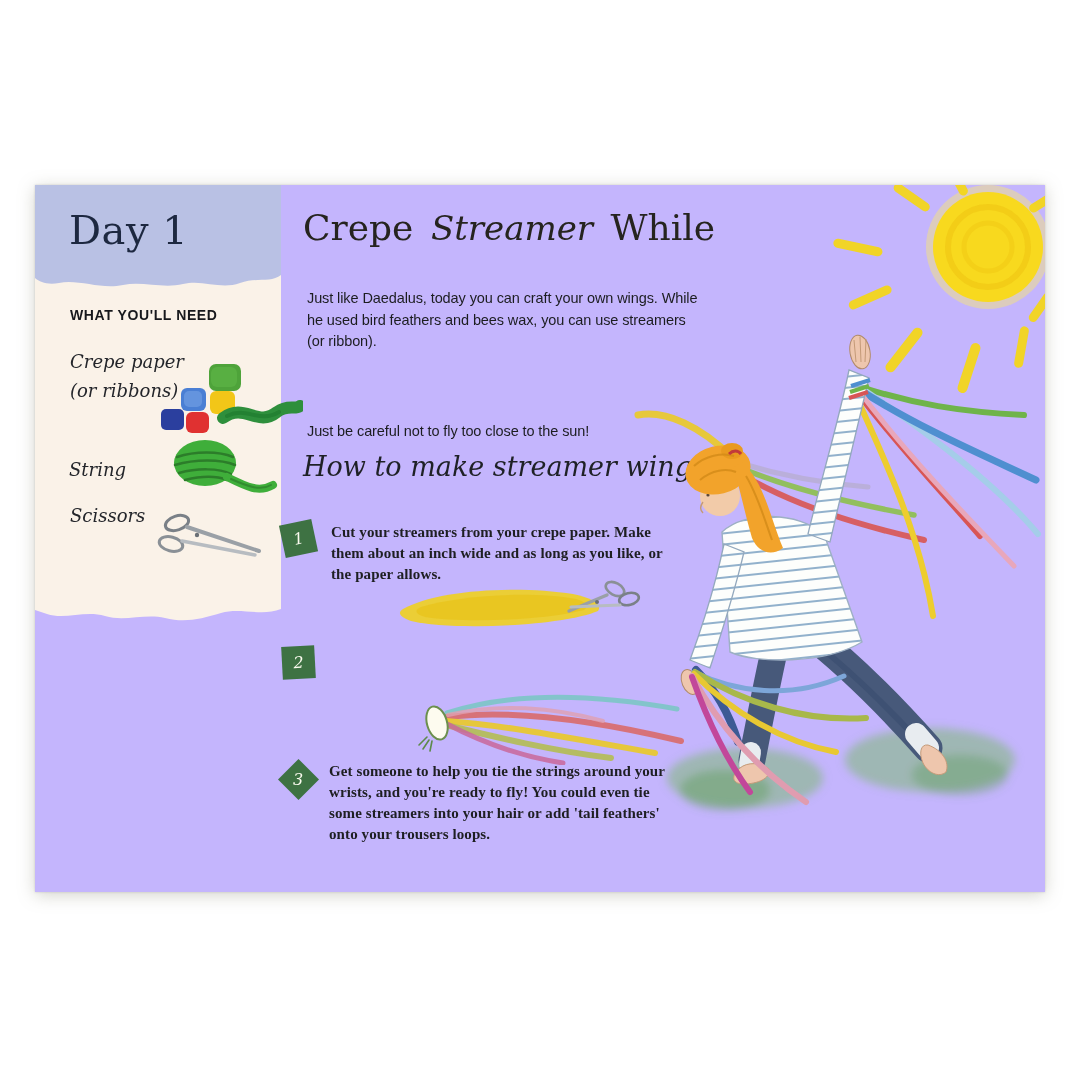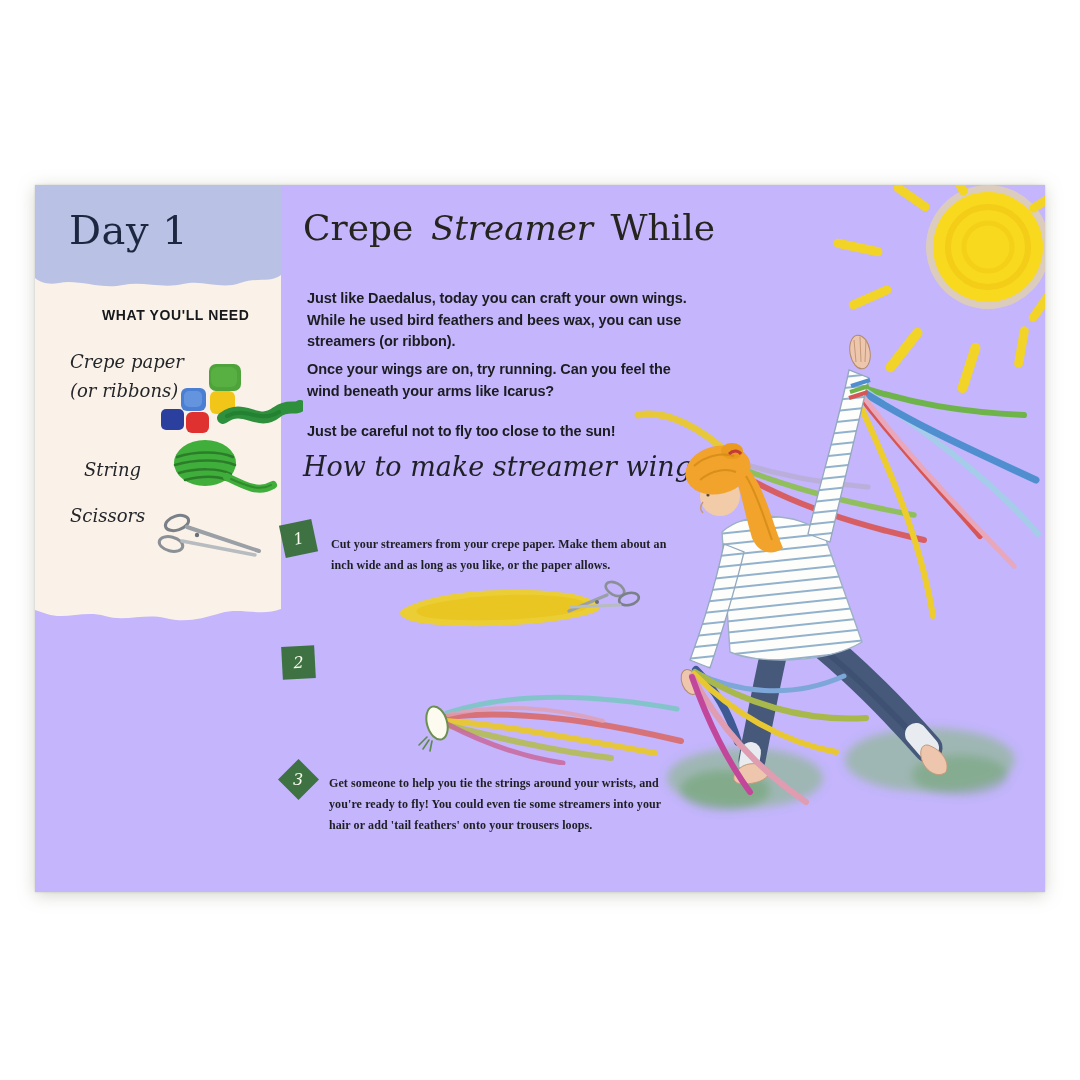--- a/index.html
+++ b/index.html
@@ -16,56 +16,56 @@
   .sidebar-panel{position:absolute;left:0;top:0;width:246px;height:414px;background:#faf2e8;}
   .sidebar-panel-torn{position:absolute;left:0;top:414px;width:246px;height:26px;}
   .day-block{position:absolute;left:0;top:0;width:246px;height:84px;background:#b9c1e4;}
   .day-torn{position:absolute;left:0;top:84px;width:246px;height:26px;}
   .day-label{
     position:absolute;left:34px;top:22px;font-family:"DejaVu Serif",serif;
     font-size:40px;color:#1d2840;letter-spacing:.5px;
   }
   .needs-heading{
     position:absolute;left:35px;top:122px;font-size:14px;font-weight:bold;
-    letter-spacing:.6px;color:#17181c;margin-left:32px;
+    letter-spacing:.6px;color:#17181c;
   }
   .script{font-family:"DejaVu Serif",serif;font-style:italic;color:#24262b;}
   .need-label{position:absolute;font-size:18px;line-height:29px;white-space:pre-line;}
   .need-label.crepe{left:35px;top:162px;}
-  .need-label.string{left:49px;top:270px;}
+  .need-label.string{left:34px;top:270px;}
   .need-label.scissors{left:35px;top:316px;}
   .icon-abs{position:absolute;}
   
   .page-title{
     position:absolute;left:268px;top:22px;font-family:"DejaVu Serif",serif;
     font-size:36px;color:#26241f;white-space:nowrap;
   }
   .page-title .ts{font-style:italic;font-size:34px;margin:0 6px;}
-  .intro{position:absolute;left:272px;width:398px;font-size:14.5px;font-weight:700;
+  .intro{position:absolute;left:272px;width:398px;font-size:14.5px;font-weight:400;
     line-height:21.5px;color:#1c1d20;letter-spacing:-.1px;}
   .intro.p1{top:103px;}
   .intro.p2{top:174px;}
   .intro.p3{top:236px;}
   .howto-heading{position:absolute;left:268px;top:266px;font-size:27px;color:#1f2126;}
   .step{position:absolute;display:flex;align-items:flex-start;}
   .step .badge{
     flex:0 0 auto;width:33px;height:33px;background:#3e7243;color:#fbfbef;
     display:flex;align-items:center;justify-content:center;
     font-family:"DejaVu Serif",serif;font-style:italic;font-size:16px;
   }
   .step.s1{left:247px;top:337px;}
   .step.s1 .badge{transform:rotate(-12deg);}
   .step.s2{left:247px;top:461px;}
   .step.s2 .badge{transform:rotate(-3deg);}
   .step.s3{left:247px;top:576px;}
   .step.s3 .badge{transform:rotate(45deg);width:29px;height:29px;margin-top:4px;margin-left:2px;}
   .step.s3 .badge span{transform:rotate(-45deg);}
   .step-text{
     margin-left:16px;width:348px;font-family:"Liberation Serif",serif;font-weight:bold;
-    font-size:12px;line-height:21px;color:#1e1f22;letter-spacing:.1px;margin-top:12px;
+    font-size:15px;line-height:21px;color:#1e1f22;letter-spacing:.1px;
   }
   .sun-svg{position:absolute;right:0;top:0;}
   .child-svg{position:absolute;left:595px;top:135px;}
   .illus-step1{position:absolute;left:356px;top:392px;}
   .illus-step2{position:absolute;left:378px;top:500px;}
 </style>
 </head>
 <body>
 
 <div class="page">
@@ -113,21 +113,20 @@
     <circle cx="42" cy="24" r="2.2" fill="#6a7076"></circle>
   </svg>
 
   <div class="page-title">
     <span>Crepe</span>
     <span class="ts">Streamer</span>
     <span>While</span>
   </div>
 
   <div class="intro p1">Just like Daedalus, today you can craft your own wings. While he used bird feathers and bees wax, you can use streamers (or ribbon).</div>
-  <div class="intro p2">Once your wings are on, try running. Can you feel the wind beneath your arms like Icarus?</div>
   <div class="intro p3">Just be careful not to fly too close to the sun!</div>
 
   <div class="howto-heading script">How to make streamer wings...</div>
 
   <div class="step s1">
     <div class="badge">
         <span>1</span>
       </div>
     <div class="step-text">Cut your streamers from your crepe paper. Make them about an inch wide and as long as you like, or the paper allows.</div>
   </div>

